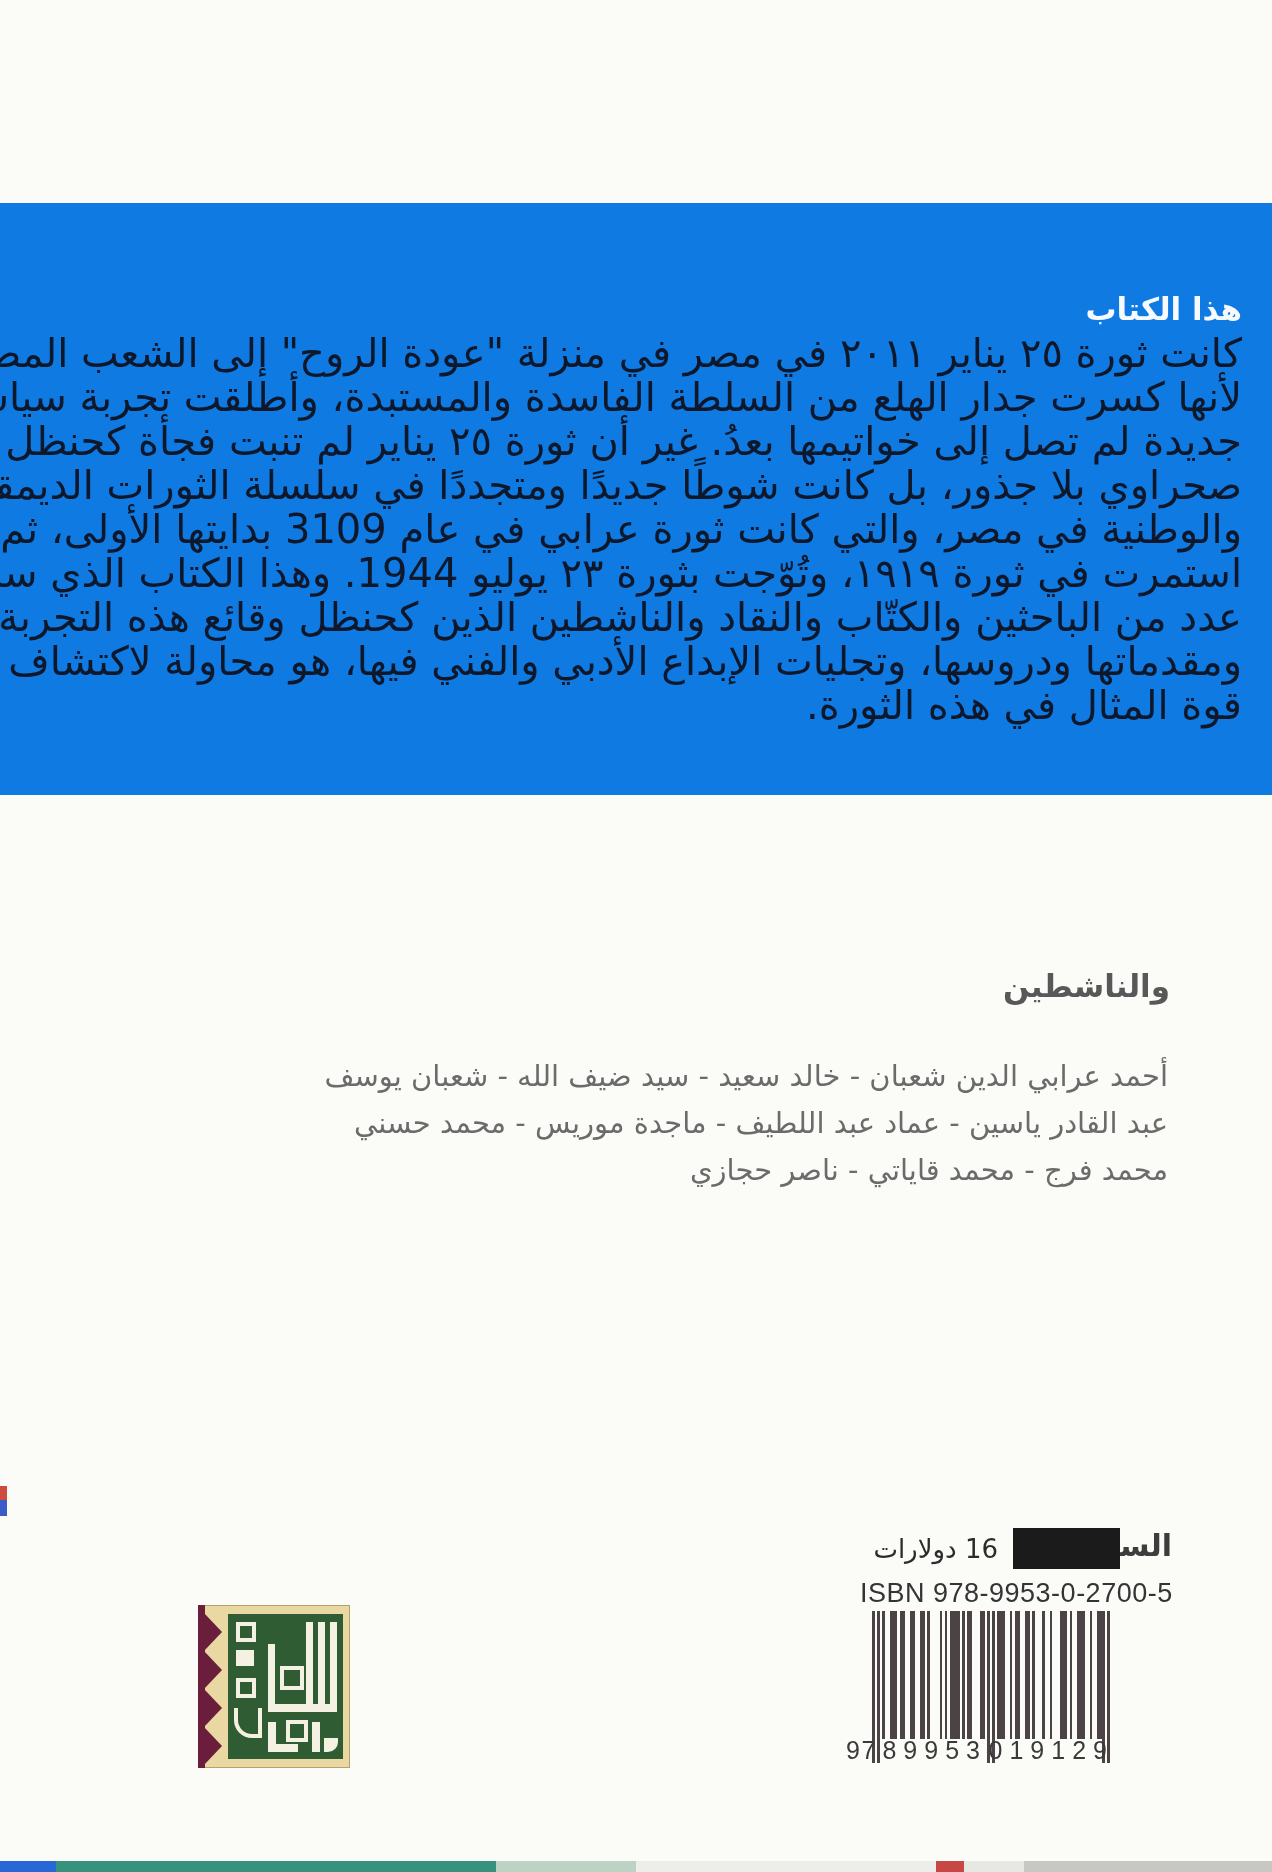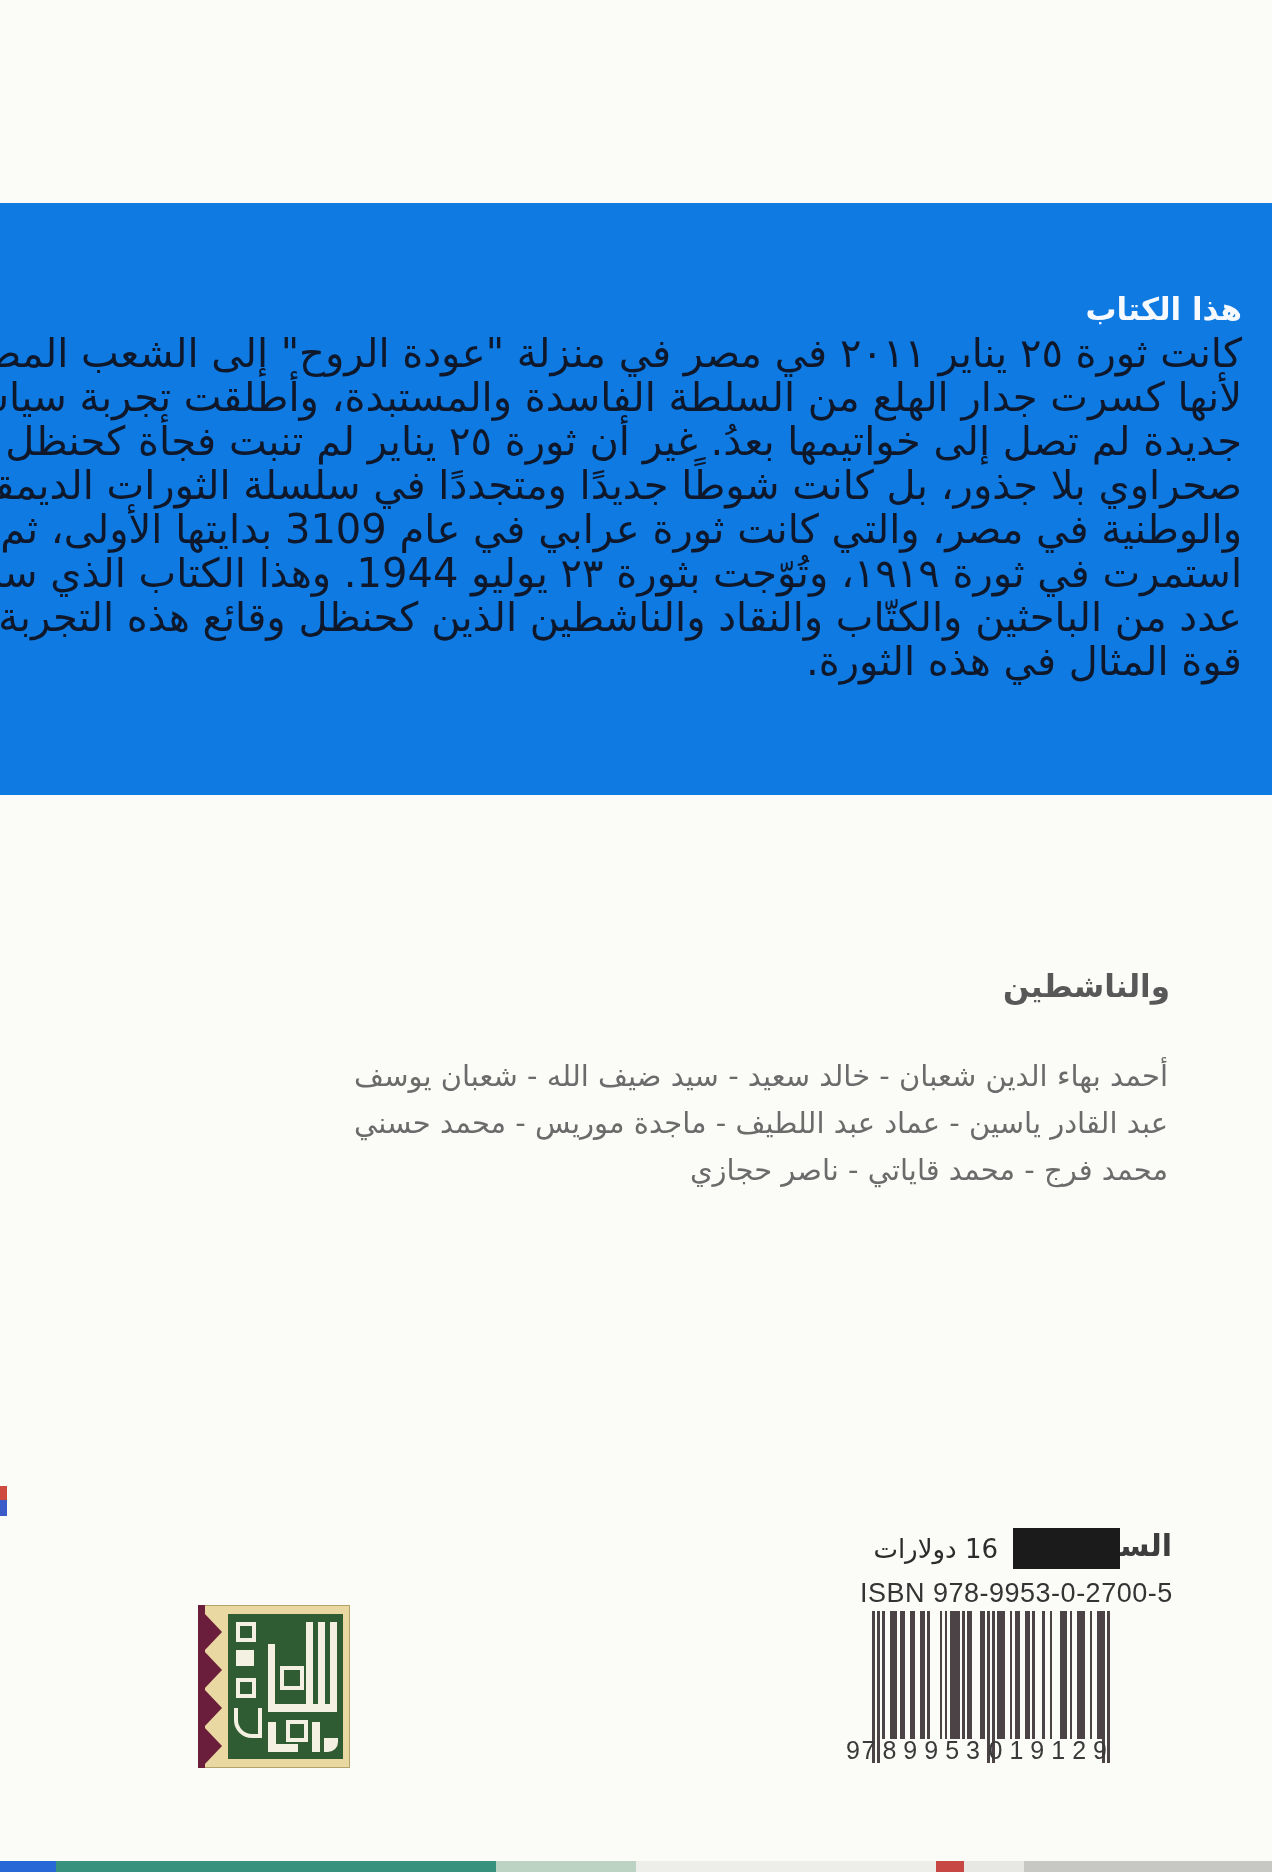--- a/index.html
+++ b/index.html
@@ -110,27 +110,28 @@
   <div class="about-box" style="background: rgb(14, 122, 226);">
     <h1 class="about-heading">هذا الكتاب</h1>
     <div class="about-para">
       <div class="about-line">كانت ثورة ٢٥ يناير ٢٠١١ في مصر في منزلة "عودة الروح" إلى الشعب المصري،</div>
       <div class="about-line">لأنها كسرت جدار الهلع من السلطة الفاسدة والمستبدة، وأطلقت تجربة سياسية</div>
       <div class="about-line">جديدة لم تصل إلى خواتيمها بعدُ. غير أن ثورة ٢٥ يناير لم تنبت فجأة كحنظل</div>
       <div class="about-line">صحراوي بلا جذور، بل كانت شوطًا جديدًا ومتجددًا في سلسلة الثورات الديمقراطية</div>
       <div class="about-line">والوطنية في مصر، والتي كانت ثورة عرابي في عام 3109 بدايتها الأولى، ثم</div>
       <div class="about-line">استمرت في ثورة ١٩١٩، وتُوّجت بثورة ٢٣ يوليو 1944. وهذا الكتاب الذي ساهم فيه</div>
       <div class="about-line">عدد من الباحثين والكتّاب والنقاد والناشطين الذين كحنظل وقائع هذه التجربة</div>
+      <div class="about-line">ومقدماتها ودروسها، وتجليات الإبداع الأدبي والفني فيها، هو محاولة لاكتشاف</div>
       <div class="about-line">قوة المثال في هذه الثورة.</div>
     </div>
   </div>
 
   <h2 class="contrib-heading">والناشطين</h2>
   <div class="contrib-names">
-    <div class="contrib-line">أحمد بهاء الدين شعبان - خالد سعيد - سيد ضيف الله - شعبان يوسف</div>
+    <div class="contrib-line">أحمد عرابي الدين شعبان - خالد سعيد - سيد ضيف الله - شعبان يوسف</div>
     <div class="contrib-line">عبد القادر ياسين - عماد عبد اللطيف - ماجدة موريس - محمد حسني</div>
     <div class="contrib-line">محمد فرج - محمد قاياتي - ناصر حجازي</div>
   </div>
 
   <span class="price-label">السعر:</span>
   <span class="price-redact" style="background: rgb(27, 27, 27);"></span>
   <span class="price-value">16 دولارات</span>
 
   <div class="isbn-text">ISBN 978-9953-0-2700-5</div>
   <div class="barcode" id="barcode">

